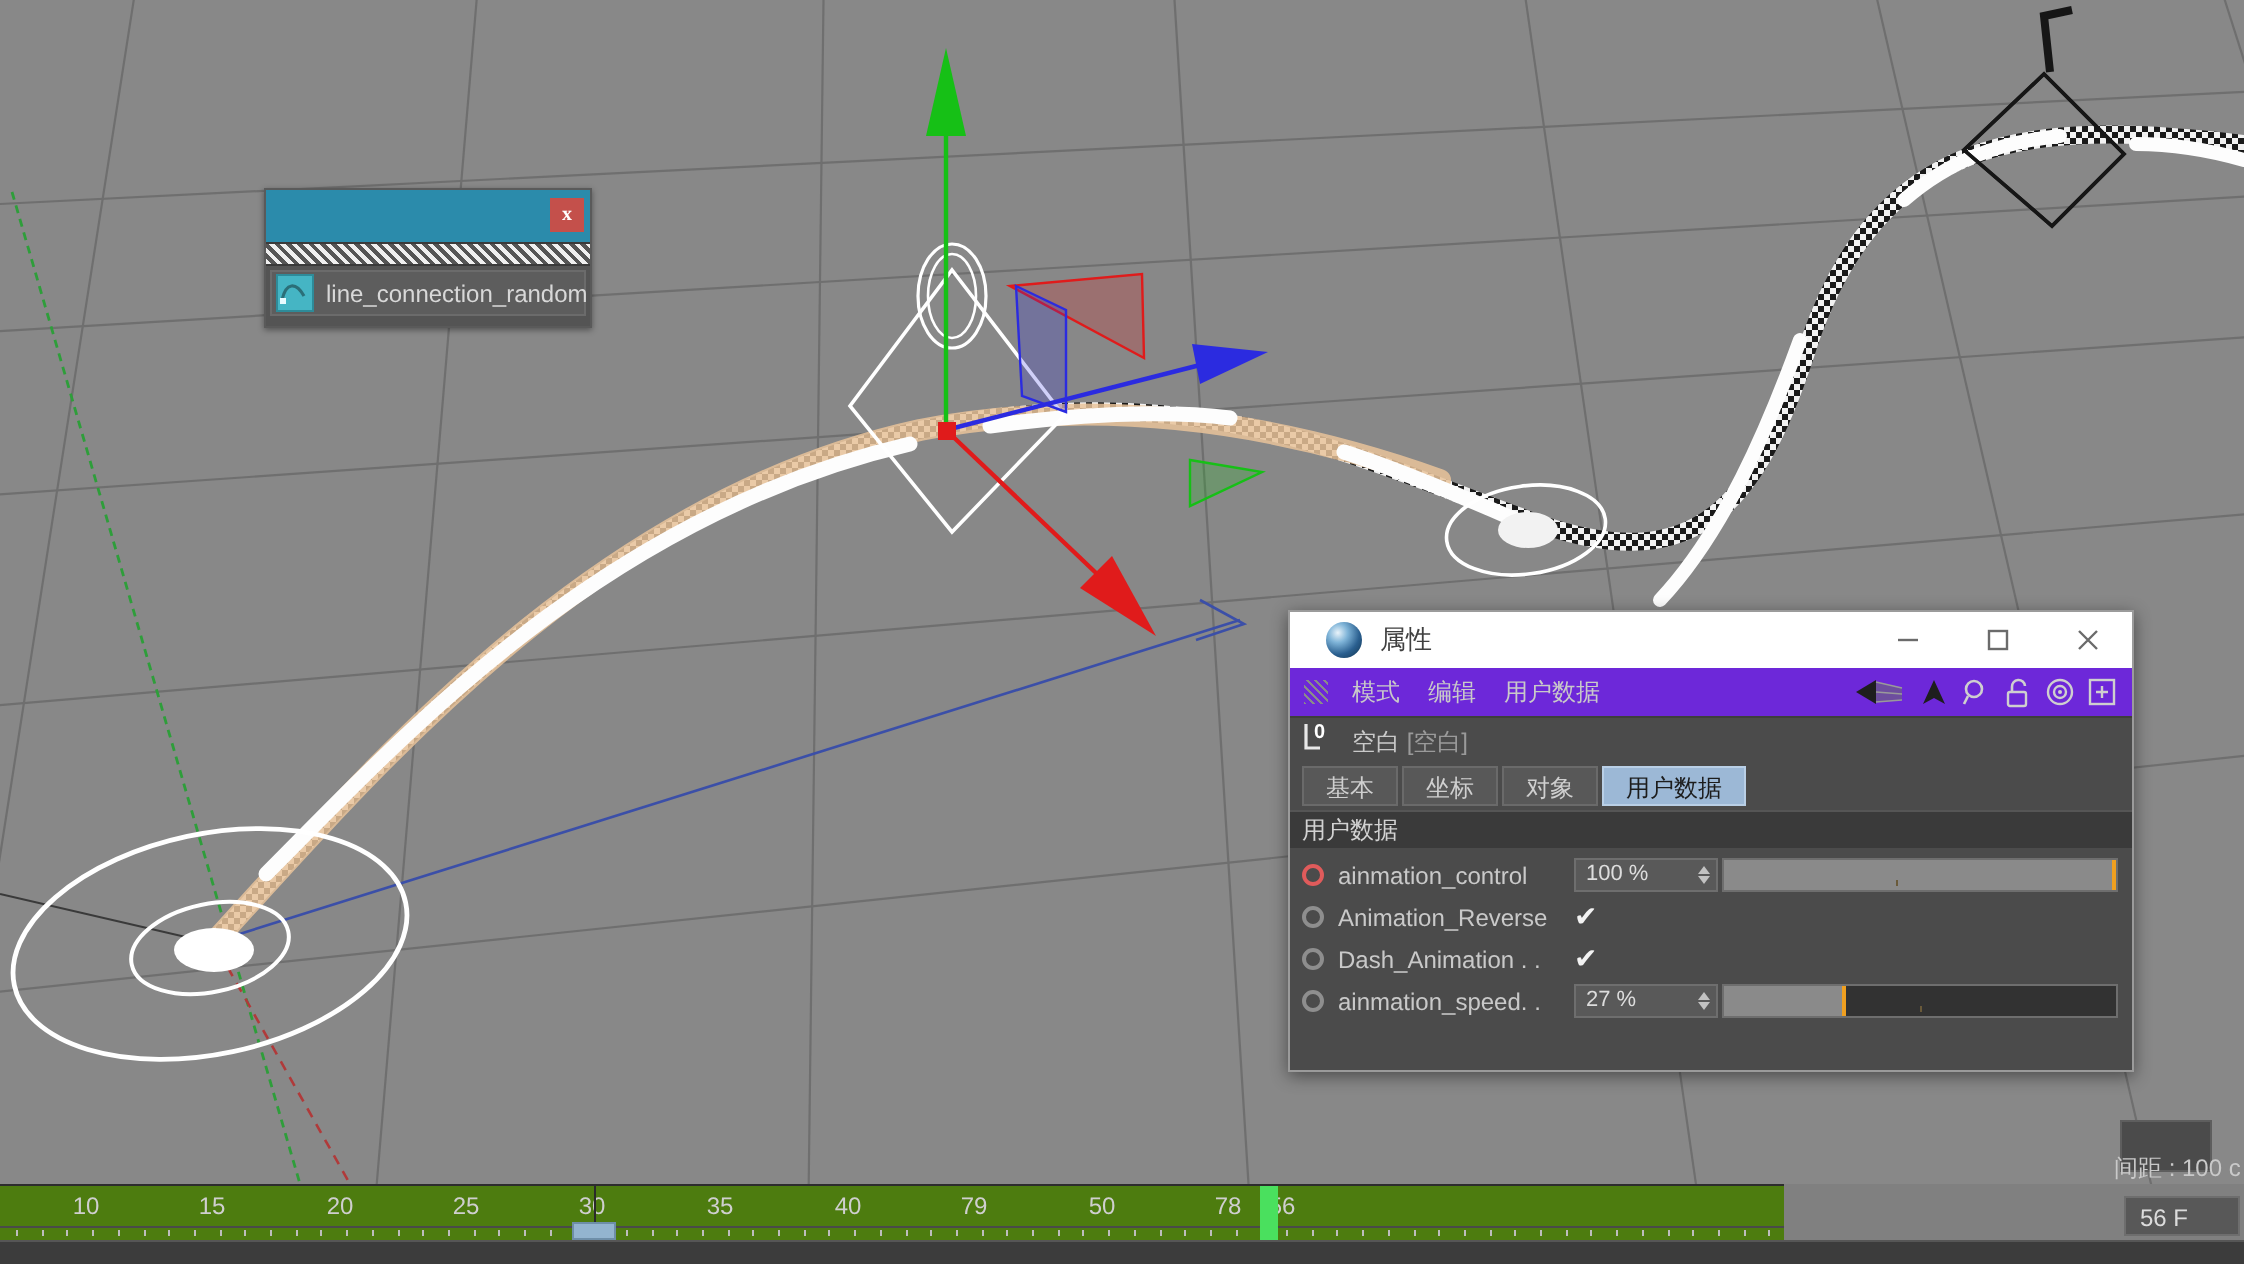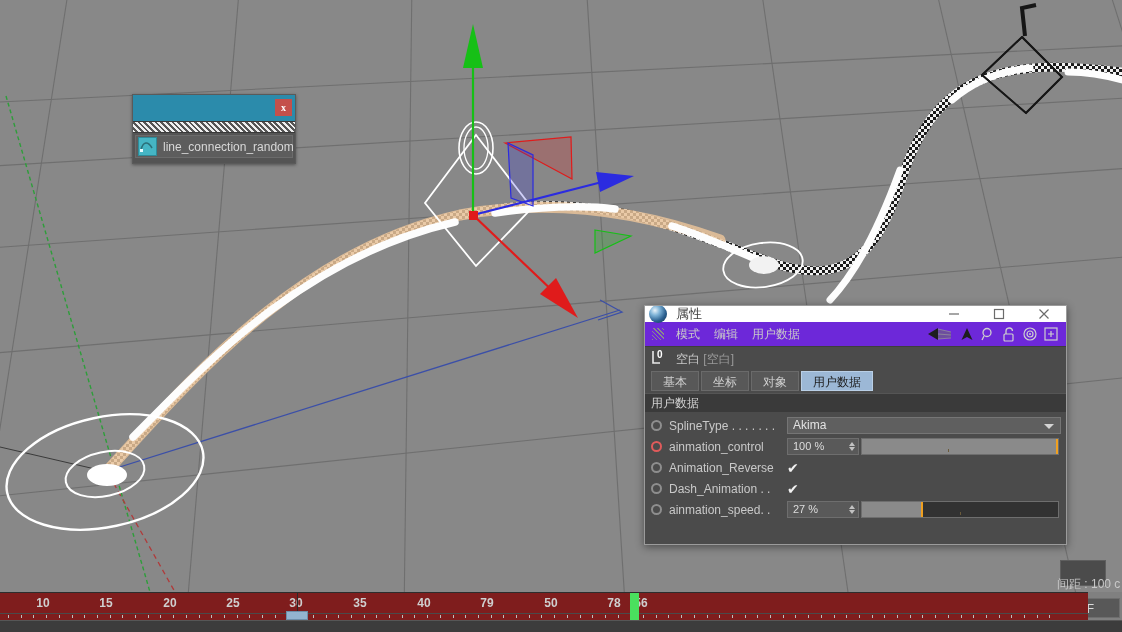--- a/index.html
+++ b/index.html
@@ -93,25 +93,25 @@
   #props {
     position: absolute;
     left: 644px; top: 305px;
     width: 421px;
     background: #4b4b4b;
     border: 1px solid #9b9b9b;
     box-shadow: 0 2px 8px rgba(0,0,0,.45);
     overflow: hidden;
   }
   .win-title {
-    height: 16px;
+    height: 28px;
     background: #ffffff;
     display: flex;
     align-items: center;
-    padding-left: 4px;
+    padding-left: 18px;
   }
   .win-logo {
     width: 18px; height: 18px;
     border-radius: 50%;
     background: radial-gradient(circle at 33% 30%, #e9f3fa 0%, #7fb4d8 28%, #2a5f8f 62%, #103049 100%);
     margin-right: 9px;
     flex: 0 0 auto;
   }
   .win-name { font-size: 13px; color: #404040; }
   .win-btns { margin-left: auto; display: flex; }
@@ -320,26 +320,25 @@
     left: 1060px; top: 560px;
     width: 44px; height: 24px;
     background: #4b4b4b;
     border: 1px solid #5e5e5e;
   }
 
   
   #timeline {
     position: absolute;
     left: 0; top: 592px;
-    width: 1088px;
+    width: 892px;
     height: 40px;
-    background: #7f1d1d;
+    background: #4d7c0f;
     border-top: 1px solid #2d2d2d;
     overflow: hidden;
-    font-weight: bold;
   }
   #timeline .tlnum {
     position: absolute;
     top: 3px;
     font-size: 12px;
     color: #cfcfcf;
     transform: translateX(-50%);
     white-space: nowrap;
   }
   #timeline .tltick {
@@ -598,28 +597,20 @@
       <div class="tab">基本</div>
       <div class="tab">坐标</div>
       <div class="tab">对象</div>
       <div class="tab active">用户数据</div>
     </div>
 
     <div class="section-bar">用户数据</div>
 
     <div class="rows">
 
-      <div class="row">
-        <span class="radio"></span>
-        <span class="row-label">SplineType . . . . . . .</span>
-        <span class="field combo">
-          <span class="val">Akima</span>
-          <span class="arrow"></span>
-        </span>
-      </div>
 
 
       <div class="row">
         <span class="radio anim"></span>
         <span class="row-label">ainmation_control</span>
         <span class="field numfield">
           <span class="val">100 %</span>
           <span class="spin">
               <i class="up"></i>
               <i class="dn"></i>

